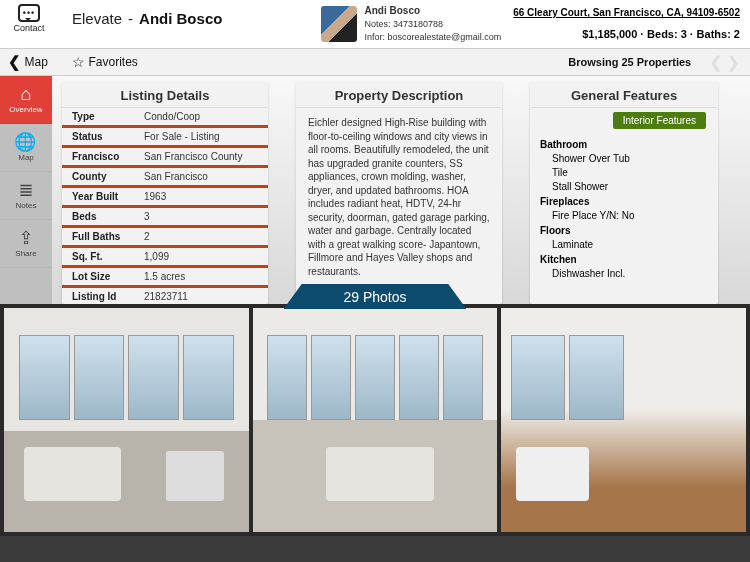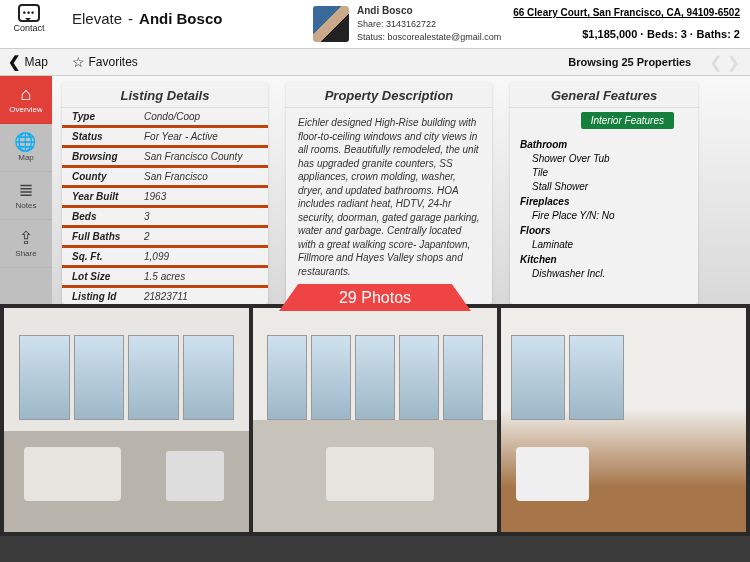--- a/index.html
+++ b/index.html
@@ -35,37 +35,37 @@
   .subheader .star { font-size:14px; margin-right:4px;}
   .subheader .browsing { margin-left:auto; font-weight:bold; font-size:11px; margin-right:16px;}
   .subheader .nav-chev { color:#ddd; font-size:16px; padding:0 2px;}
   
   .main { display:flex; height:228px; background:linear-gradient(#f8f8f8,#d8d8d8); }
   .sidebar { width:52px; background:#bfbfbf; display:flex; flex-direction:column;}
   .side-item { height:48px; display:flex; flex-direction:column; align-items:center; justify-content:center; font-size:8px; color:#444; border-bottom:1px solid rgba(0,0,0,0.05); position:relative;}
   .side-item.active { background:#e04038; color:#fff;}
   .side-item.active:after { content:""; position:absolute; right:-8px; top:14px; width:0;height:0; border:10px solid transparent; border-left:8px solid #e04038;}
   .side-item .ic { font-size:18px; line-height:1; margin-bottom:2px;}
-  .cards { flex:1; display:flex; overflow:hidden; padding:6px 0 0 10px; gap:18px;font-style:italic;}
+  .cards { flex:1; display:flex; overflow:hidden; padding:6px 0 0 10px; gap:28px;}
   .card { background:#f2f2f2; width:206px; border-radius:2px; box-shadow:0 1px 3px rgba(0,0,0,.15); display:flex; flex-direction:column; overflow:hidden;}
   .card.narrow { width:188px;}
   .card.partial { width:56px;}
   .card-title { text-align:center; font-weight:bold; font-size:13px; color:#333; padding:6px 0 4px 0; border-bottom:1px solid #ddd;}
   .kv-row { display:flex; font-size:10px; padding:3px 10px; border-bottom:3px solid #c2410c;}
   .kv-row .k { width:72px; font-weight:bold; color:#222;}
   .kv-row .v { flex:1; color:#333;}
   .desc-text { font-size:10px; color:#333; padding:8px 12px; line-height:1.35;}
-  .feat-badge { background:#15803d; color:#fff; font-size:10px; padding:3px 10px; border-radius:2px; display:inline-block; margin:4px 24px 4px auto; float:right;}
+  .feat-badge { background:#4d7c0f; color:#fff; font-size:10px; padding:3px 10px; border-radius:2px; display:inline-block; margin:4px 12px 4px auto; float:right;}
   .feat-section { font-size:10px; padding:2px 10px;}
   .feat-section .fh { font-weight:bold; margin-top:4px;}
   .feat-section .fi { padding-left:12px; margin-top:3px;}
   .card.partial .pbody { font-size:9px; color:#333; padding:8px 4px; line-height:1.3; overflow:hidden;}
   
   .photos-tab-wrap { position:relative; height:0;}
-  .photos-tab { position:absolute; left:50%; transform:translateX(-50%); top:-20px; background:#ef4444; color:#fff; font-size:16px; padding:5px 60px 4px 60px; clip-path: polygon(10% 0, 90% 0, 100% 100%, 0 100%); z-index:5;}
+  .photos-tab { position:absolute; left:50%; transform:translateX(-50%); top:-20px; background:#0c4a6e; color:#fff; font-size:14px; padding:5px 60px 4px 60px; clip-path: polygon(10% 0, 90% 0, 100% 100%, 0 100%); z-index:5;}
   .photos { display:flex; height:232px; background:#2a2a2a; gap:4px; padding:4px;}
   .photo { flex:1; background:#cfcac3; position:relative; overflow:hidden;}
   .ph1 { background:linear-gradient(#e8e6e2 55%, #b8b4ac 55%);}
   .ph2 { background:linear-gradient(#eceae6 50%, #c7c2ba 50%);}
   .ph3 { background:linear-gradient(#efede9 45%, #a6764a 80%);}
   .window-grid { position:absolute; top:12%; left:6%; right:6%; height:38%; display:flex; gap:4px;}
   .window-grid div { flex:1; background:linear-gradient(#cfe1ee,#9db7c8); border:1px solid #999;}
   .sofa { position:absolute; bottom:14%; left:8%; width:40%; height:24%; background:#e6e4df; border-radius:4px;}
   .chair { position:absolute; bottom:14%; right:10%; width:24%; height:22%; background:#ddd; border-radius:3px;}
   
@@ -83,22 +83,22 @@
   </div>
   <div class="brand-area">
     <span class="brand">Elevate</span>
     <span class="dash">-</span>
     <span class="agent-name">Andi Bosco</span>
   </div>
   <div class="agent-block">
     <div class="agent-photo"></div>
     <div class="agent-info">
       <div class="an">Andi Bosco</div>
-      <div><span>Share:</span> <span>3143162722</span></div>
-      <div><span>Status:</span> <span>boscorealestate@gmail.com</span></div>
+      <div><span>Notes:</span> <span>3473180788</span></div>
+      <div><span>Infor:</span> <span>boscorealestate@gmail.com</span></div>
     </div>
     <div class="addr-col">
       <div class="address">66 Cleary Court, San Francisco, CA, 94109-6502</div>
       <div class="stats">$1,185,000 · Beds: 3 · Baths: 2</div>
     </div>
   </div>
 </div>
 
 <div class="subheader">
   <div class="back">
@@ -138,24 +138,24 @@
 
     <div class="card">
       <div class="card-title">Listing Details</div>
       <div id="listing-rows">
           <div class="kv-row">
             <span class="k">Type</span>
             <span class="v">Condo/Coop</span>
           </div>
           <div class="kv-row">
             <span class="k">Status</span>
-            <span class="v">For Year - Active</span>
-          </div>
-          <div class="kv-row">
-            <span class="k">Browsing</span>
+            <span class="v">For Sale - Listing</span>
+          </div>
+          <div class="kv-row">
+            <span class="k">Francisco</span>
             <span class="v">San Francisco County</span>
           </div>
           <div class="kv-row">
             <span class="k">County</span>
             <span class="v">San Francisco</span>
           </div>
           <div class="kv-row">
             <span class="k">Year Built</span>
             <span class="v">1963</span>
           </div>

